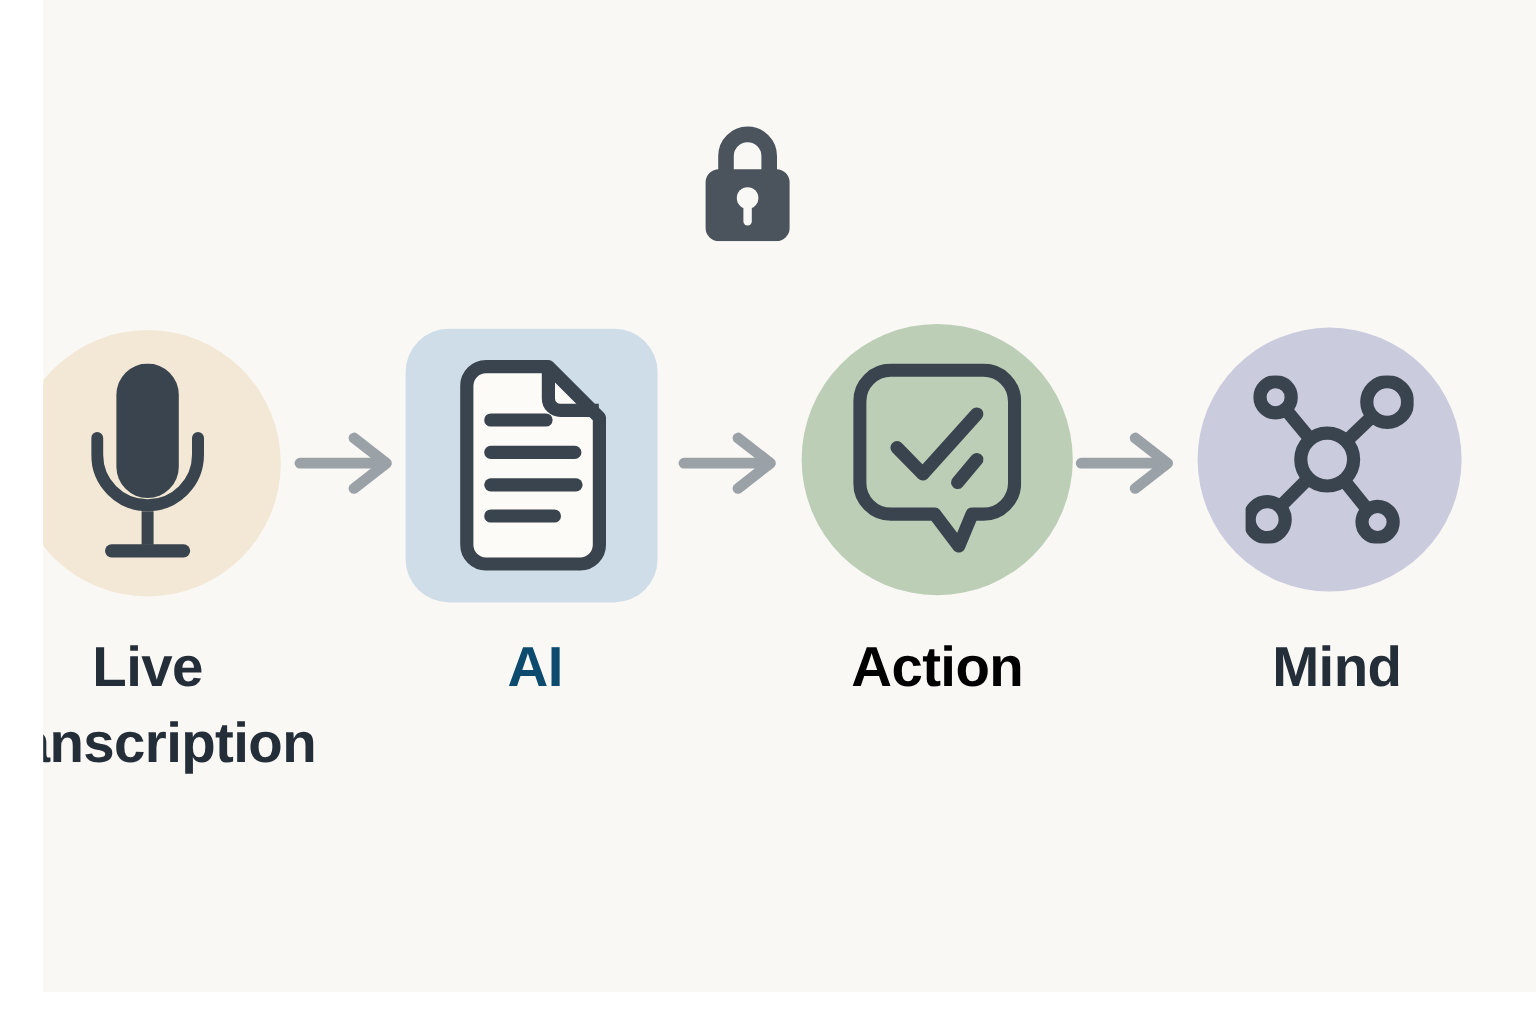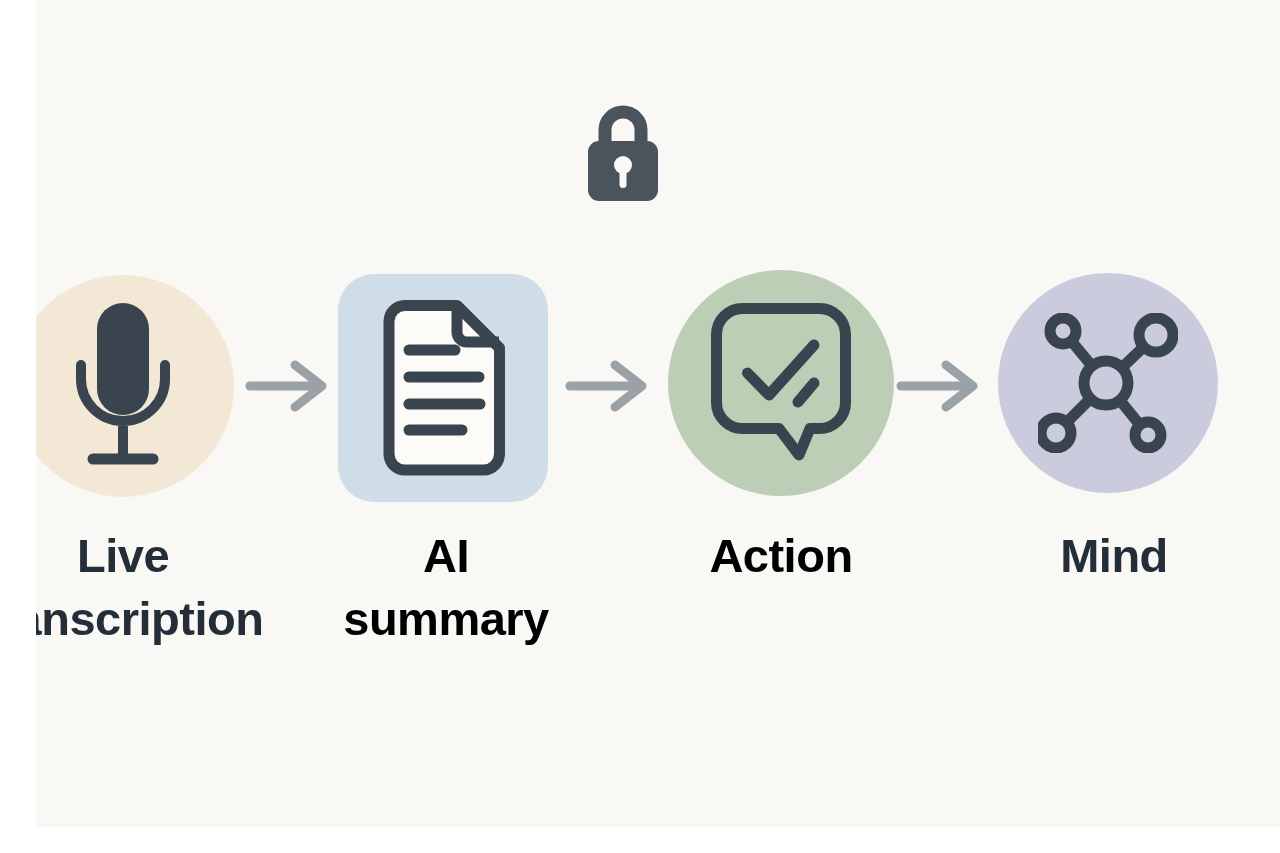--- a/index.html
+++ b/index.html
@@ -127,23 +127,22 @@
         <circle cx="110" cy="122" r="13" stroke="currentColor" stroke-width="11" style="fill: rgb(203, 203, 222);"></circle>
       </svg>
     </span>
   </div>
 
   <div class="label label-0" style="color: rgb(36, 46, 57);">
     <div>Live</div>
     <div>transcription</div>
   </div>
 
-  <div class="label label-1" style="color: #000000;">
+  <div class="label label-1" style="color: #0c4a6e;">
     <div>AI</div>
-    <div>summary</div>
   </div>
 
   <div class="label label-2" style="color: #000000;">
     <div>Action</div>
   </div>
 
   <div class="label label-3" style="color: rgb(36, 46, 57);">
     <div>Mind</div>
   </div>
 

